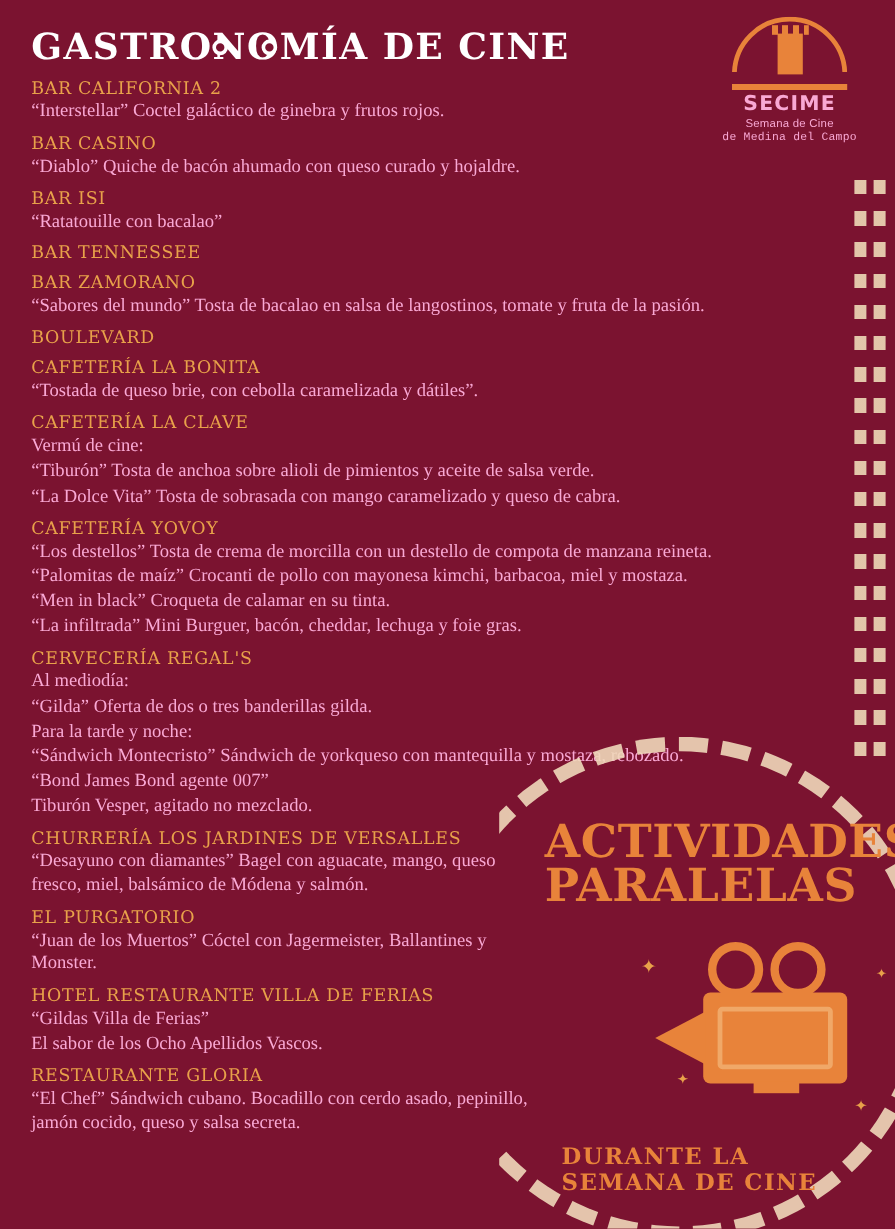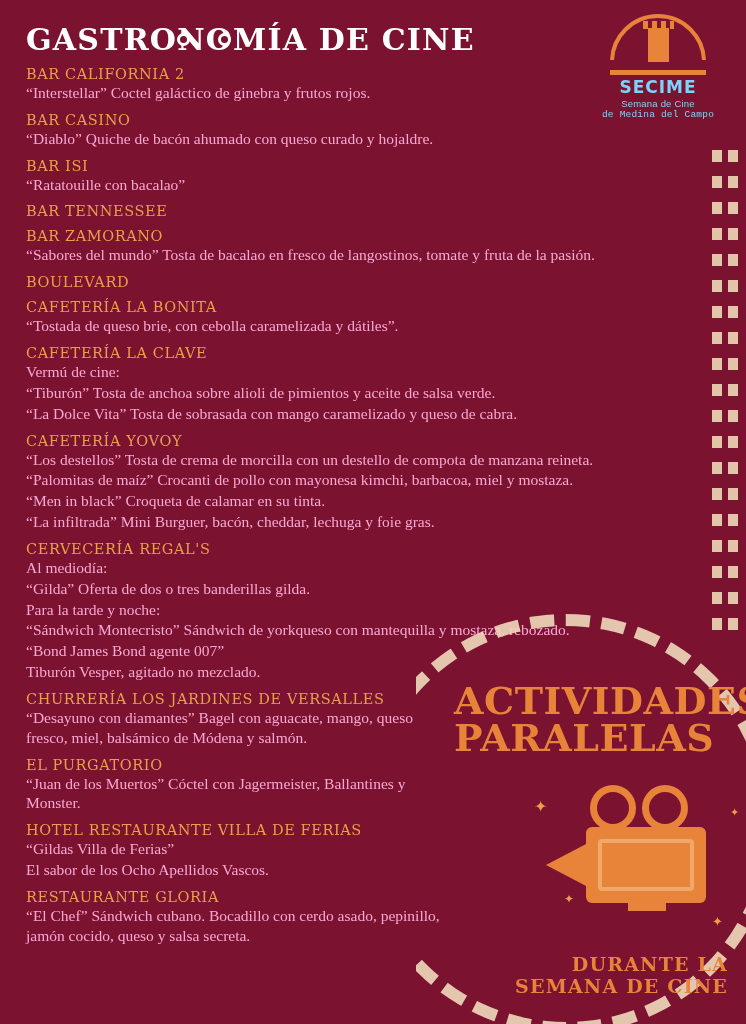--- a/index.html
+++ b/index.html
@@ -36,21 +36,21 @@
   .reel-a { left: 177px; top: 33px; }
   .reel-b { left: 218px; top: 33px; }
 
   
   .logo {
     position: absolute;
     right: 18px;
     top: 14px;
     width: 140px;
     text-align: center;
-    color: #7dd3fc;
+    color: #f9a8d4;
   }
   .logo .arc {
     position: relative;
     width: 96px;
     height: 54px;
     margin: 0 auto;
   }
   .logo .arc-ring {
     position: absolute;
     left: 0; top: 0;
@@ -170,21 +170,21 @@
     line-height: .98;
     color: #e8833a;
     letter-spacing: .5px;
   }
   .promo-title .l2 { display: block; }
   .promo-sub {
     position: absolute;
     left: 52px;
     bottom: 26px;
     width: 260px;
-    text-align: right;
+    text-align: left;
     font-family: "DejaVu Serif", serif;
     font-weight: bold;
     font-size: 19px;
     line-height: 1.15;
     color: #e8833a;
     letter-spacing: 1.2px;
   }
 
   
   .camera { position: absolute; left: 100px; top: 185px; width: 230px; height: 150px; }
@@ -250,21 +250,21 @@
 
 <div class="menu" id="menu-root">
     <div class="venue">BAR CALIFORNIA 2</div>
     <p class="item">“Interstellar”  Coctel galáctico de ginebra y frutos rojos.</p>
     <div class="venue">BAR CASINO</div>
     <p class="item">“Diablo”  Quiche de bacón ahumado con queso curado y hojaldre.</p>
     <div class="venue">BAR ISI</div>
     <p class="item">“Ratatouille con bacalao”</p>
     <div class="venue">BAR TENNESSEE</div>
     <div class="venue">BAR ZAMORANO</div>
-    <p class="item">“Sabores del mundo”  Tosta de bacalao en fresco de langostinos, tomate y fruta de la pasión.</p>
+    <p class="item">“Sabores del mundo”  Tosta de bacalao en salsa de langostinos, tomate y fruta de la pasión.</p>
     <div class="venue">BOULEVARD</div>
     <div class="venue">CAFETERÍA LA BONITA</div>
     <p class="item">“Tostada de queso brie, con cebolla caramelizada y dátiles”.</p>
     <div class="venue">CAFETERÍA LA CLAVE</div>
     <p class="item">Vermú de cine:</p>
     <p class="item">“Tiburón” Tosta de anchoa sobre alioli de pimientos y aceite de salsa verde.</p>
     <p class="item">“La Dolce Vita” Tosta de sobrasada con mango caramelizado y queso de cabra.</p>
     <div class="venue">CAFETERÍA YOVOY</div>
     <p class="item">“Los destellos”  Tosta de crema de morcilla con un destello de compota de manzana reineta.</p>
     <p class="item">“Palomitas de maíz” Crocanti de pollo con mayonesa kimchi,  barbacoa, miel y mostaza.</p>

